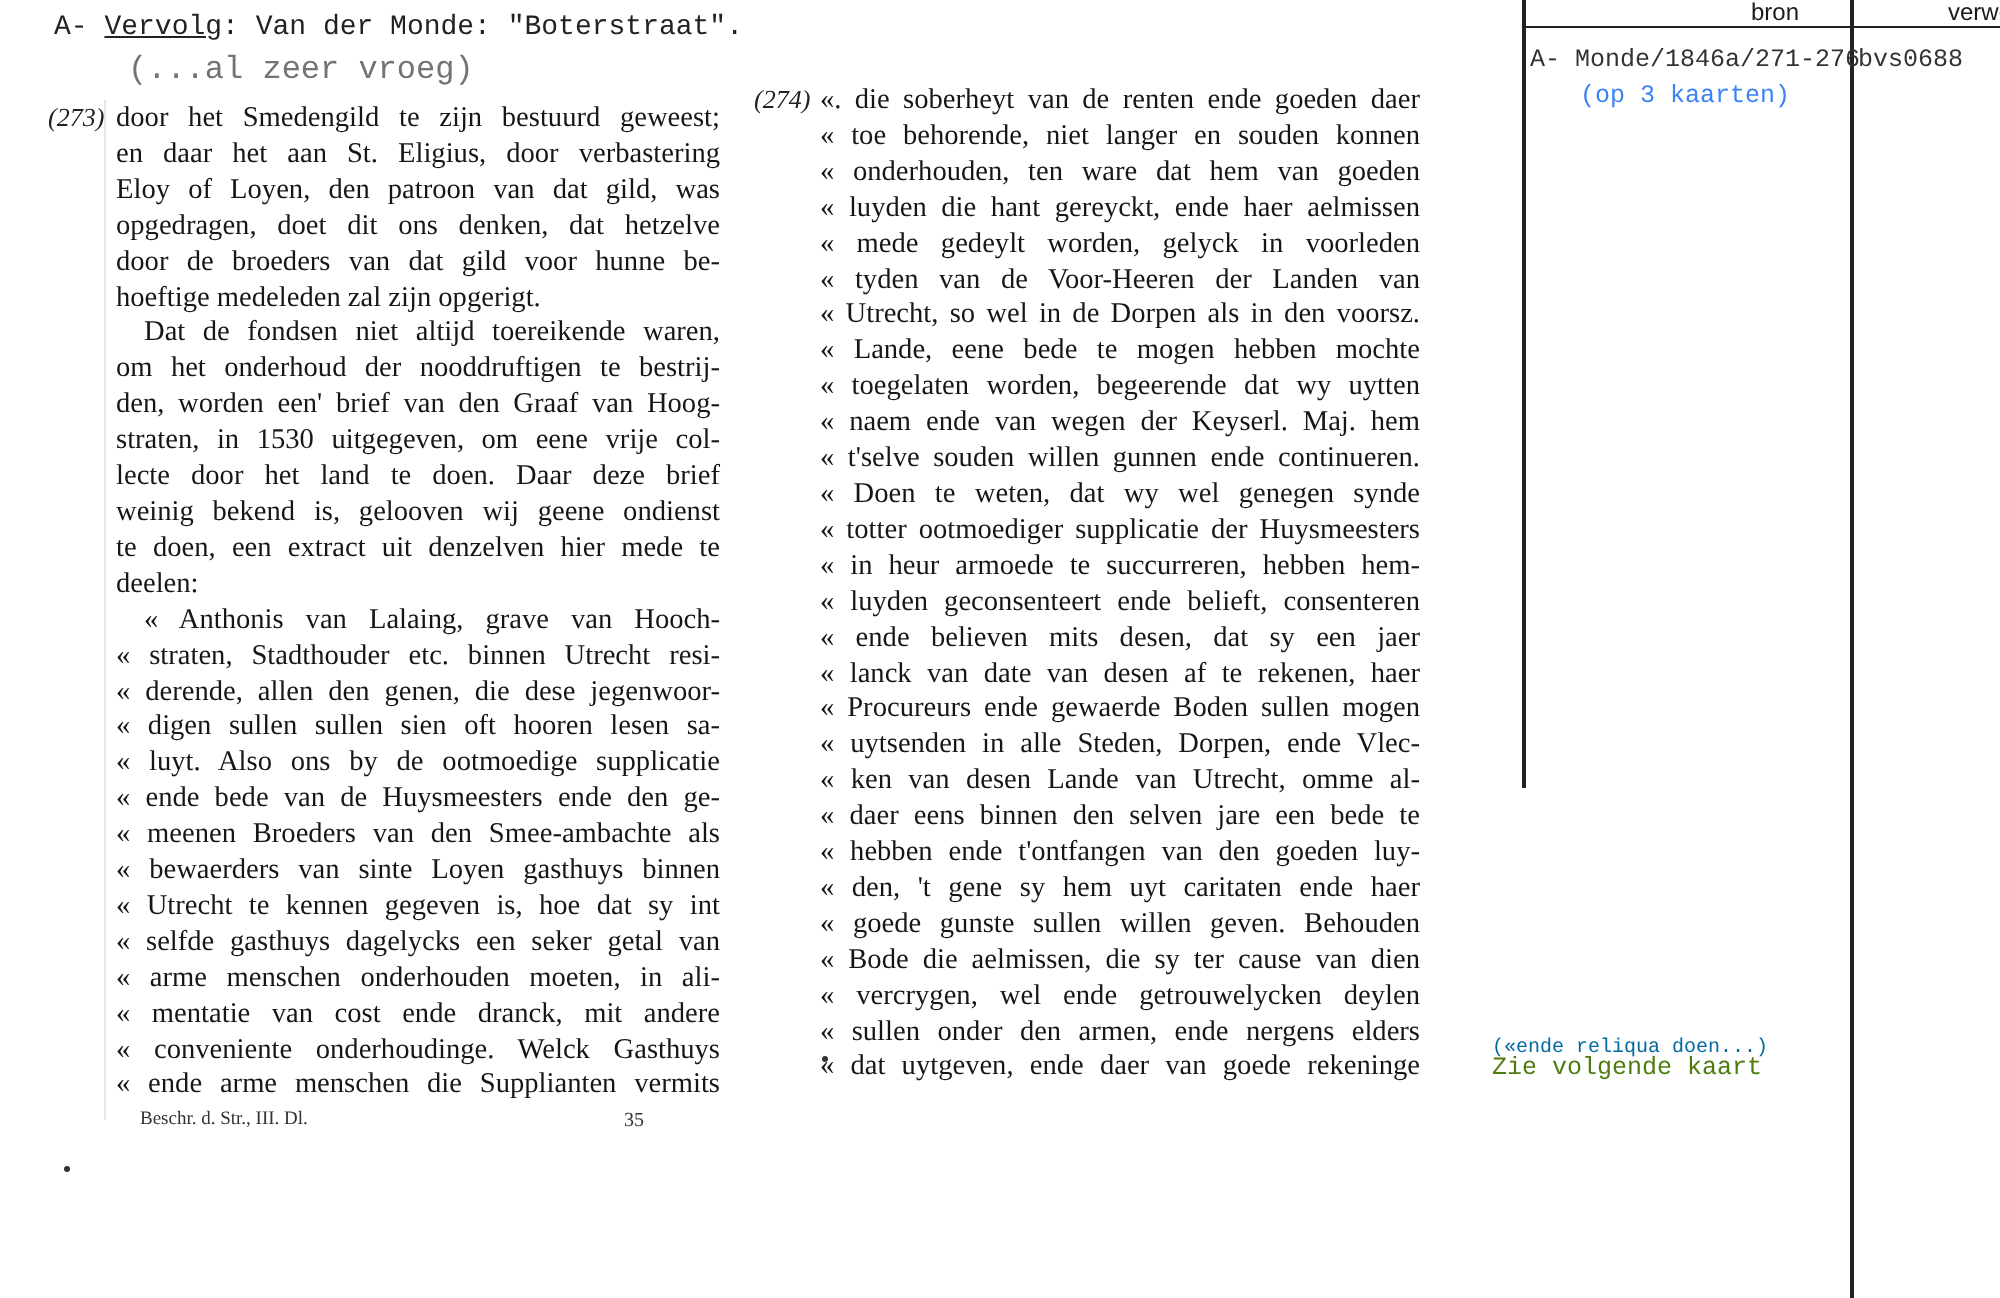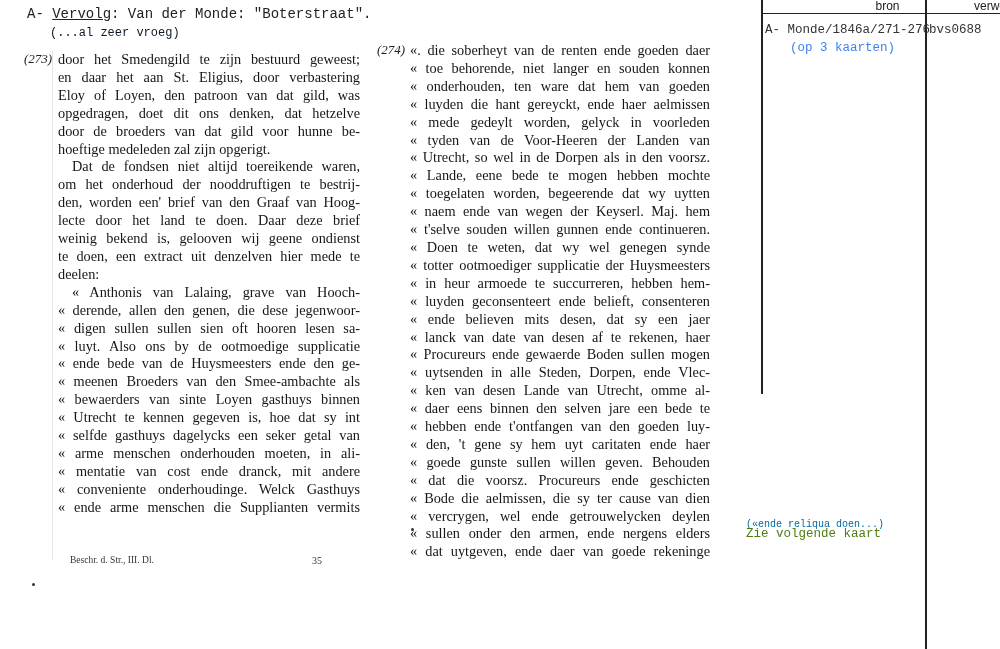--- a/index.html
+++ b/index.html
@@ -7,21 +7,21 @@
     width: 1000px; height: 649px; position: relative; overflow: hidden;
     background: #ffffff; color: #1a1a1a;
   }
   .mono { font-family: "Liberation Mono", "DejaVu Sans Mono", monospace; }
   .serif { font-family: "Liberation Serif", "DejaVu Serif", serif; }
   .sans { font-family: "Liberation Sans", "DejaVu Sans", sans-serif; margin-left: 44px; }
 
   
   #header-line1 { position: absolute; left: 27px; top: 6px; font-size: 14px; color: #222; white-space: pre; }
   #header-line1 .u { text-decoration: underline; text-align: right; }
-  #header-line2 { position: absolute; left: 50px; top: 26px; font-size: 12px; color: #0f172a; white-space: pre; }
+  #header-line2 { position: absolute; left: 64px; top: 26px; font-size: 16px; color: #737373; white-space: pre; }
 
   
   .col { position: absolute; font-size: 14.3px; line-height: 17.9px; color: #161616; }
   #col-left { left: 58px; top: 51px; width: 302px; }
   #col-right { left: 410px; top: 42px; width: 300px; }
   .line { display: block; white-space: nowrap; text-align: justify; text-align-last: justify; }
   .line.last { text-align-last: left; }
   .line.indent { padding-left: 14px; }
   .col-border { position: absolute; left: 52px; top: 50px; width: 1px; height: 510px; background: #e6e6e6; }
 
@@ -59,25 +59,27 @@
 <div id="col-left" class="col serif">
     <span class="line">door het Smedengild te zijn bestuurd geweest;</span>
     <span class="line">en daar het aan St. Eligius, door verbastering</span>
     <span class="line">Eloy of Loyen, den patroon van dat gild, was</span>
     <span class="line">opgedragen, doet dit ons denken, dat hetzelve</span>
     <span class="line">door de broeders van dat gild voor hunne be-</span>
     <span class="line last">hoeftige medeleden zal zijn opgerigt.</span>
     <span class="line indent">Dat de fondsen niet altijd toereikende waren,</span>
     <span class="line">om het onderhoud der nooddruftigen te bestrij-</span>
     <span class="line">den, worden een' brief van den Graaf van Hoog-</span>
+    <span class="line">straten, in 1530 uitgegeven, om eene vrije col-</span>
     <span class="line">lecte door het land te doen. Daar deze brief</span>
     <span class="line">weinig bekend is, gelooven wij geene ondienst</span>
     <span class="line">te doen, een extract uit denzelven hier mede te</span>
     <span class="line last">deelen:</span>
     <span class="line indent">« Anthonis van Lalaing, grave van Hooch-</span>
+    <span class="line">« straten, Stadthouder etc. binnen Utrecht resi-</span>
     <span class="line">« derende, allen den genen, die dese jegenwoor-</span>
     <span class="line">« digen sullen sullen sien oft hooren lesen sa-</span>
     <span class="line">« luyt. Also ons by de ootmoedige supplicatie</span>
     <span class="line">« ende bede van de Huysmeesters ende den ge-</span>
     <span class="line">« meenen Broeders van den Smee-ambachte als</span>
     <span class="line">« bewaerders van sinte Loyen gasthuys binnen</span>
     <span class="line">« Utrecht te kennen gegeven is, hoe dat sy int</span>
     <span class="line">« selfde gasthuys dagelycks een seker getal van</span>
     <span class="line">« arme menschen onderhouden moeten, in ali-</span>
     <span class="line">« mentatie van cost ende dranck, mit andere</span>
@@ -102,21 +104,20 @@
     <span class="line">« luyden geconsenteert ende belieft, consenteren</span>
     <span class="line">« ende believen mits desen, dat sy een jaer</span>
     <span class="line">« lanck van date van desen af te rekenen, haer</span>
     <span class="line">« Procureurs ende gewaerde Boden sullen mogen</span>
     <span class="line">« uytsenden in alle Steden, Dorpen, ende Vlec-</span>
     <span class="line">« ken van desen Lande van Utrecht, omme al-</span>
     <span class="line">« daer eens binnen den selven jare een bede te</span>
     <span class="line">« hebben ende t'ontfangen van den goeden luy-</span>
     <span class="line">« den, 't gene sy hem uyt caritaten ende haer</span>
     <span class="line">« goede gunste sullen willen geven. Behouden</span>
-    <span class="line">« dat die voorsz. Procureurs ende geschicten</span>
     <span class="line">« Bode die aelmissen, die sy ter cause van dien</span>
     <span class="line">« vercrygen, wel ende getrouwelycken deylen</span>
     <span class="line">« sullen onder den armen, ende nergens elders</span>
     <span class="line">« dat uytgeven, ende daer van goede rekeninge</span>
   </div>
 
 <div id="footer-left" class="serif">Beschr. d. Str., III. Dl.</div>
 <div id="footer-num" class="serif">35</div>
 <div class="dot" style="left:32px; top:583px;"></div>
 <div class="dot" style="left:411px; top:528px;"></div>

